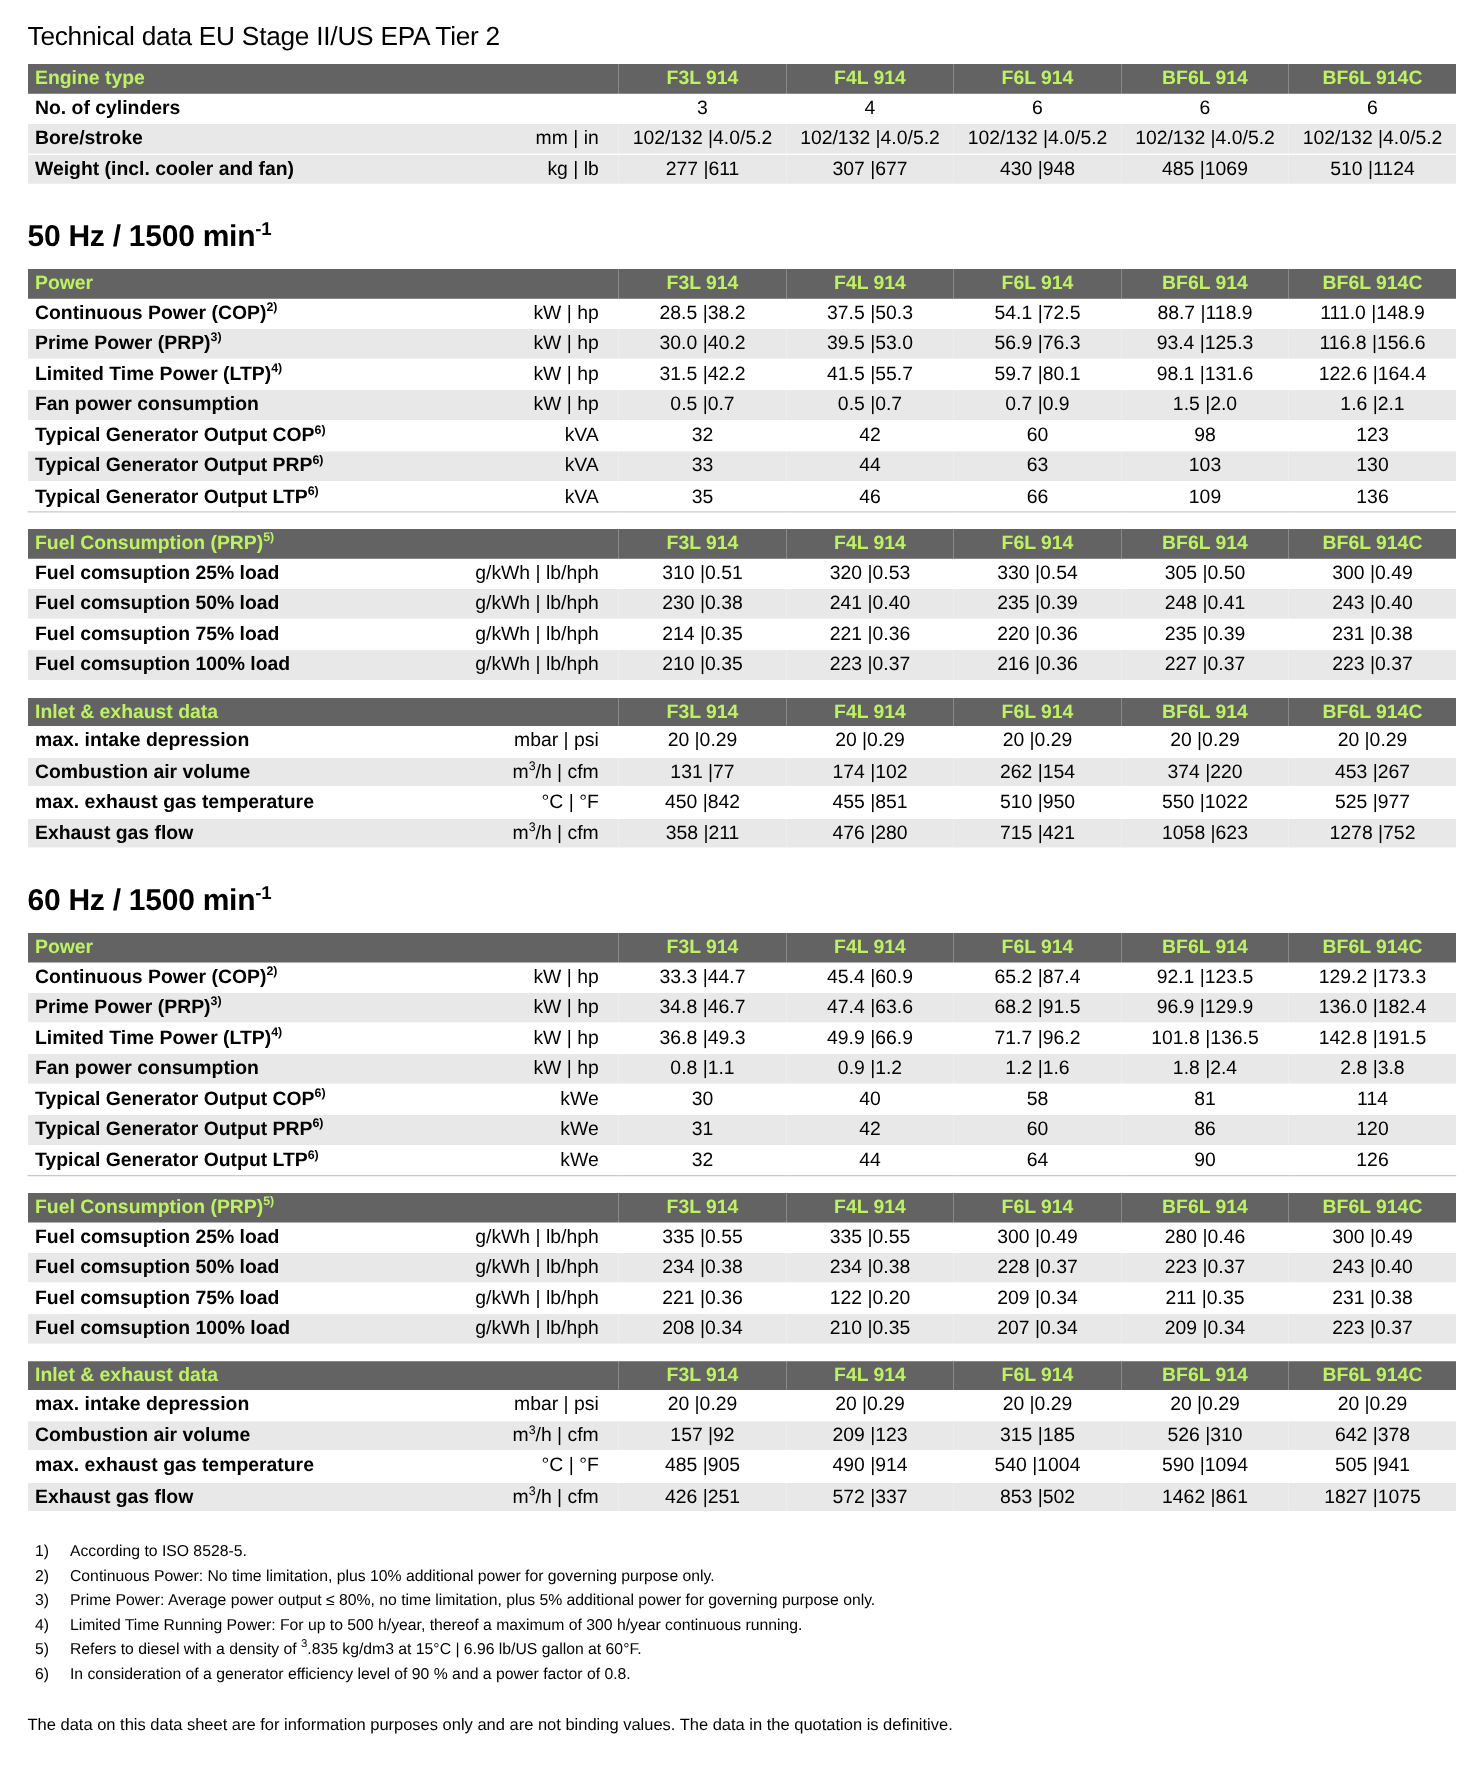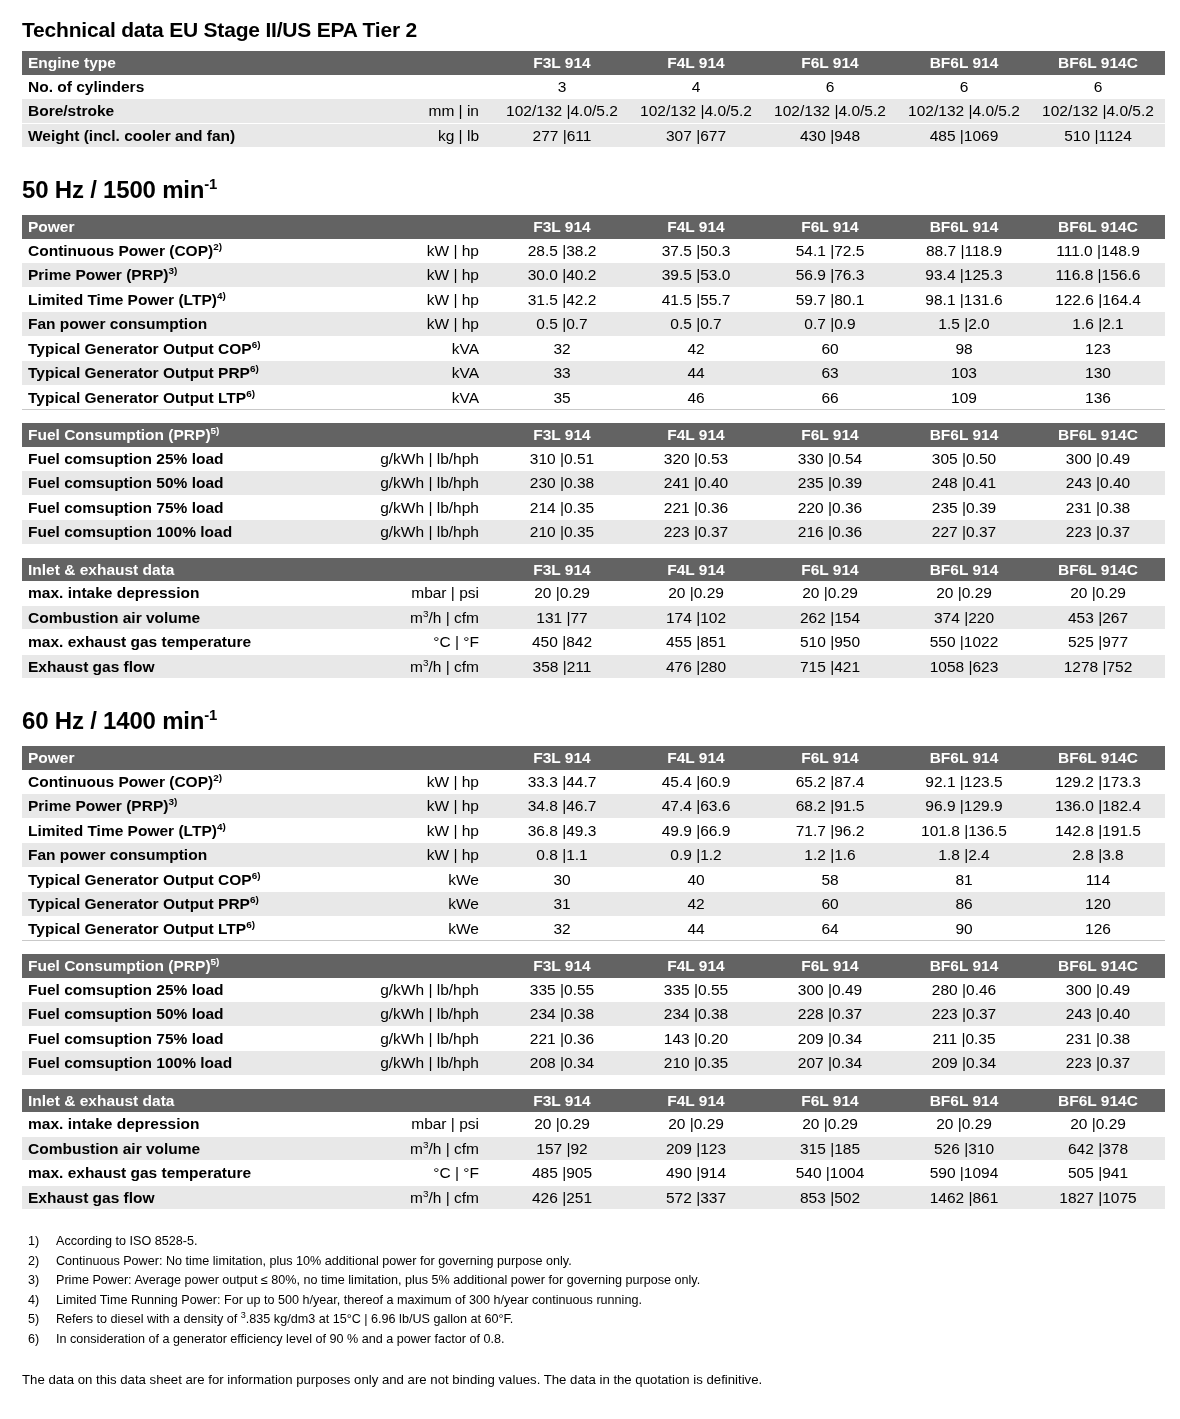--- a/index.html
+++ b/index.html
@@ -17,21 +17,21 @@
   .page {
     width: 1180px;
     min-height: 1419px;
     box-sizing: border-box;
     padding: 12px 16px 0 22px;
     position: relative;
   }
 
   h1.doc-title {
     font-size: 21px;
-    font-weight: bold;
+    font-weight: normal;
     margin: 6px 0 9px 0;
     letter-spacing: -0.2px;
   }
   h2.section-title {
     font-size: 24px;
     font-weight: bold;
     margin: 28px 0 11px 0;
     letter-spacing: -0.2px;
   }
   h2.section-title .sup,
@@ -64,21 +64,21 @@
     height: 23.5px;
     line-height: 23.5px;
     vertical-align: middle;
     white-space: nowrap;
     overflow: hidden;
   }
 
   
   table.dt thead th {
     background: #636363;
-    color: #ffffff;
+    color: #bef264;
     font-weight: bold;
     font-size: 15.5px;
     margin-top: 24px;
   }
   table.dt thead th.h-label {
     text-align: left;
     padding-left: 6px;
   }
   table.dt thead th.h-unit {
     text-align: center;
@@ -429,21 +429,21 @@
             <td class="t-val">476 |280</td>
             <td class="t-val">715 |421</td>
             <td class="t-val">1058 |623</td>
             <td class="t-val">1278 |752</td>
           </tr>
         </tbody>
       </table>
     </div>
 
   <h2 class="section-title">
-    <span>60 Hz / 1400 min</span><span class="sup">-1</span>
+    <span>60 Hz / 1500 min</span><span class="sup">-1</span>
   </h2>
 
   <div id="sec60-slot">
       <table class="dt first-of-block">
         <colgroup>
           <col class="c-label">
           <col class="c-unit">
           <col class="c-val">
           <col class="c-val">
           <col class="c-val">
@@ -564,21 +564,21 @@
             <td class="t-val">234 |0.38</td>
             <td class="t-val">234 |0.38</td>
             <td class="t-val">228 |0.37</td>
             <td class="t-val">223 |0.37</td>
             <td class="t-val">243 |0.40</td>
           </tr>
           <tr class="odd">
             <td class="t-label"><span>Fuel comsuption 75% load</span></td>
             <td class="t-unit">g/kWh | lb/hph</td>
             <td class="t-val">221 |0.36</td>
-            <td class="t-val">143 |0.20</td>
+            <td class="t-val">122 |0.20</td>
             <td class="t-val">209 |0.34</td>
             <td class="t-val">211 |0.35</td>
             <td class="t-val">231 |0.38</td>
           </tr>
           <tr class="even">
             <td class="t-label"><span>Fuel comsuption 100% load</span></td>
             <td class="t-unit">g/kWh | lb/hph</td>
             <td class="t-val">208 |0.34</td>
             <td class="t-val">210 |0.35</td>
             <td class="t-val">207 |0.34</td>

